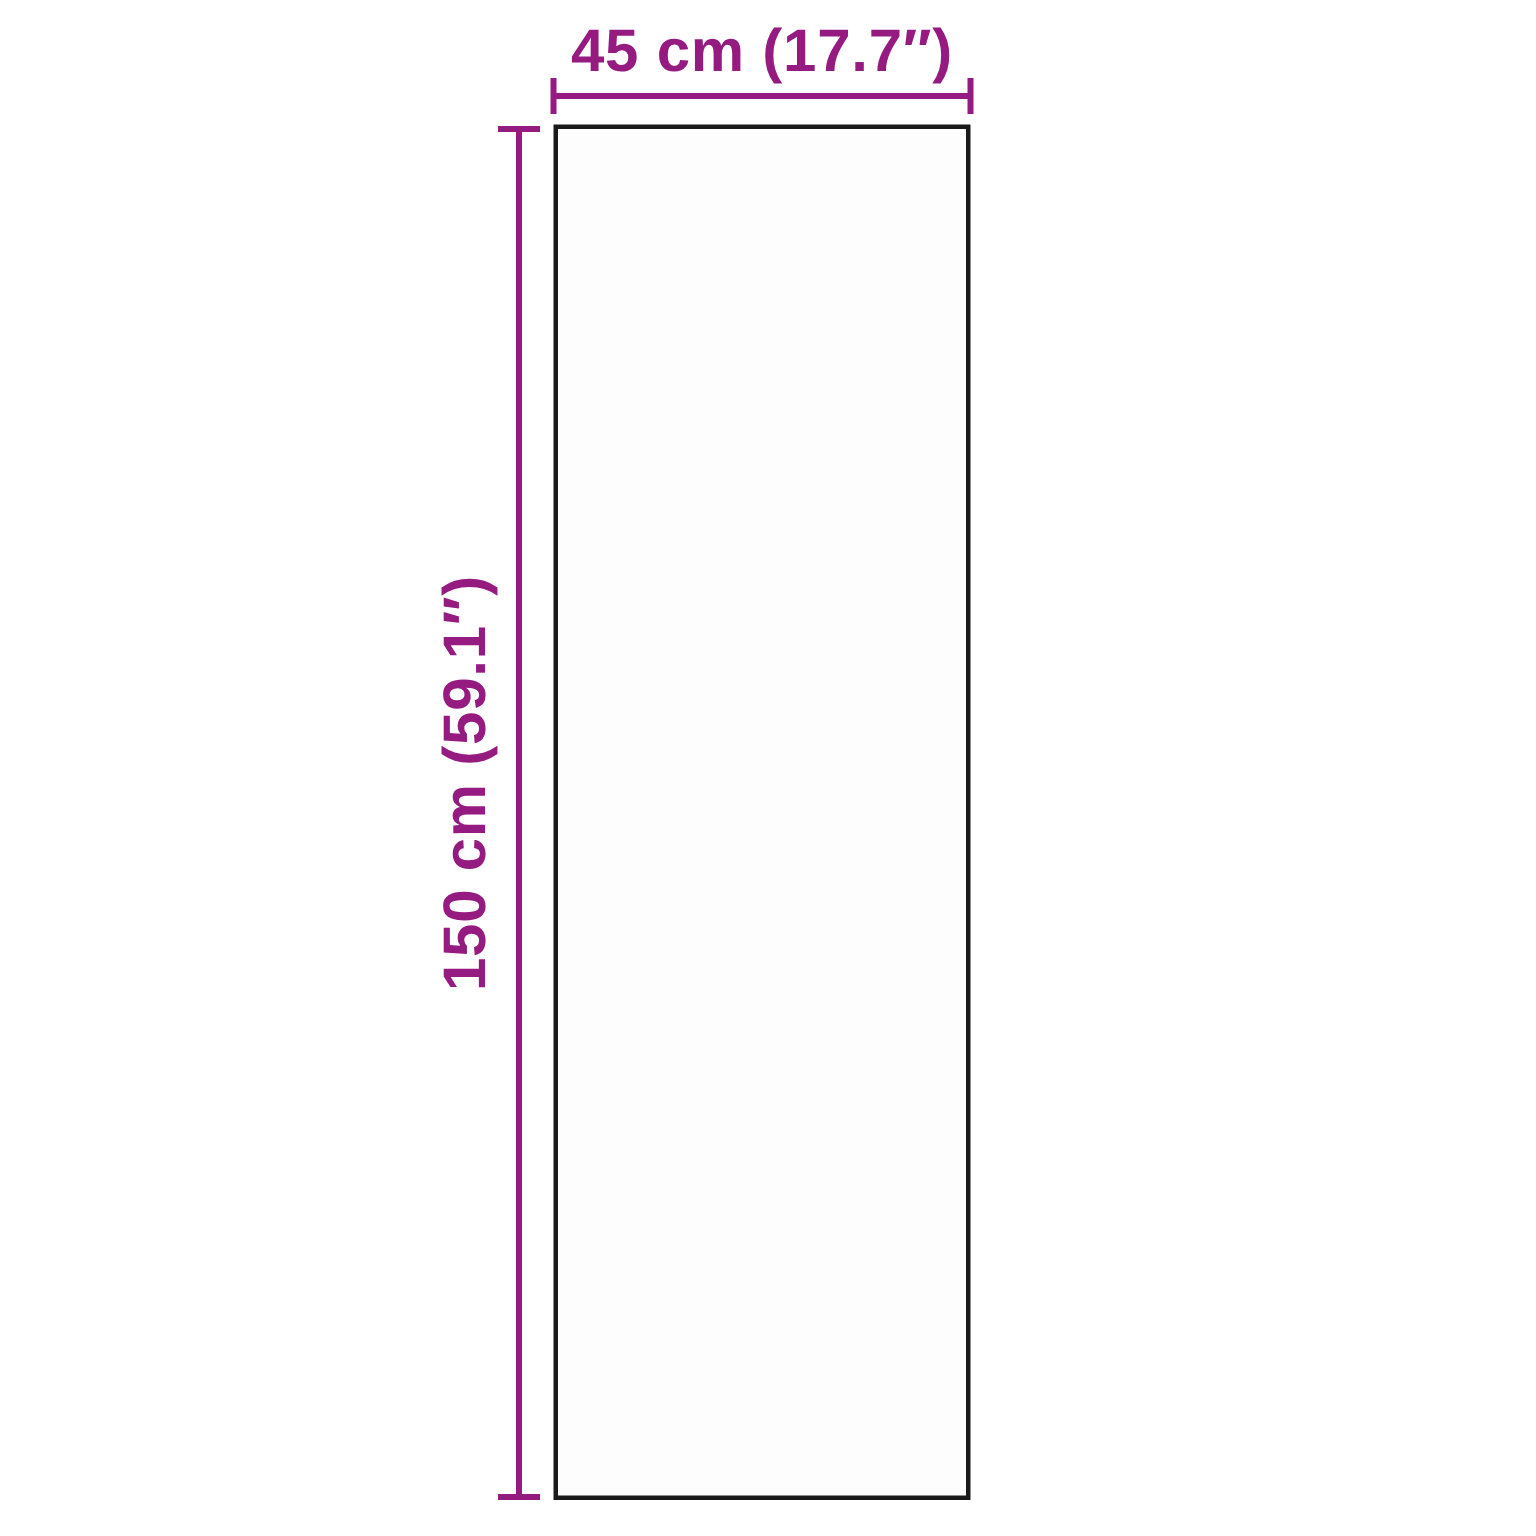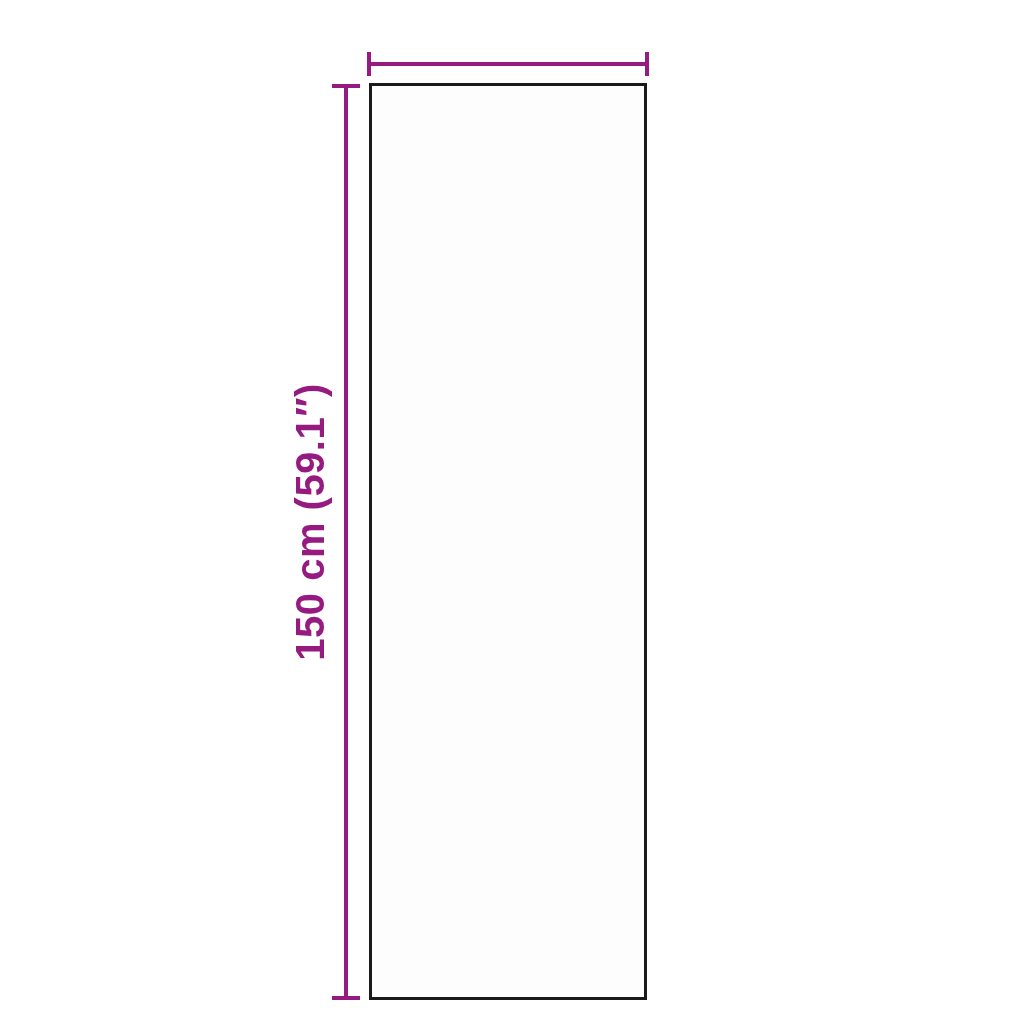--- a/index.html
+++ b/index.html
@@ -90,19 +90,20 @@
 </head>
 <body>
 
 <div class="canvas">
 
   <div class="product-rect"></div>
 
   <div class="dim h-line"></div>
   <div class="dim h-tick left"></div>
   <div class="dim h-tick right"></div>
+  <div class="dim-label width-label">45 cm (17.7″)</div>
 
   <div class="dim v-line"></div>
   <div class="dim v-cap top"></div>
   <div class="dim v-cap bottom"></div>
   <div class="dim-label height-label">150 cm (59.1″)</div>
 
 </div>
 
 </body></html>

